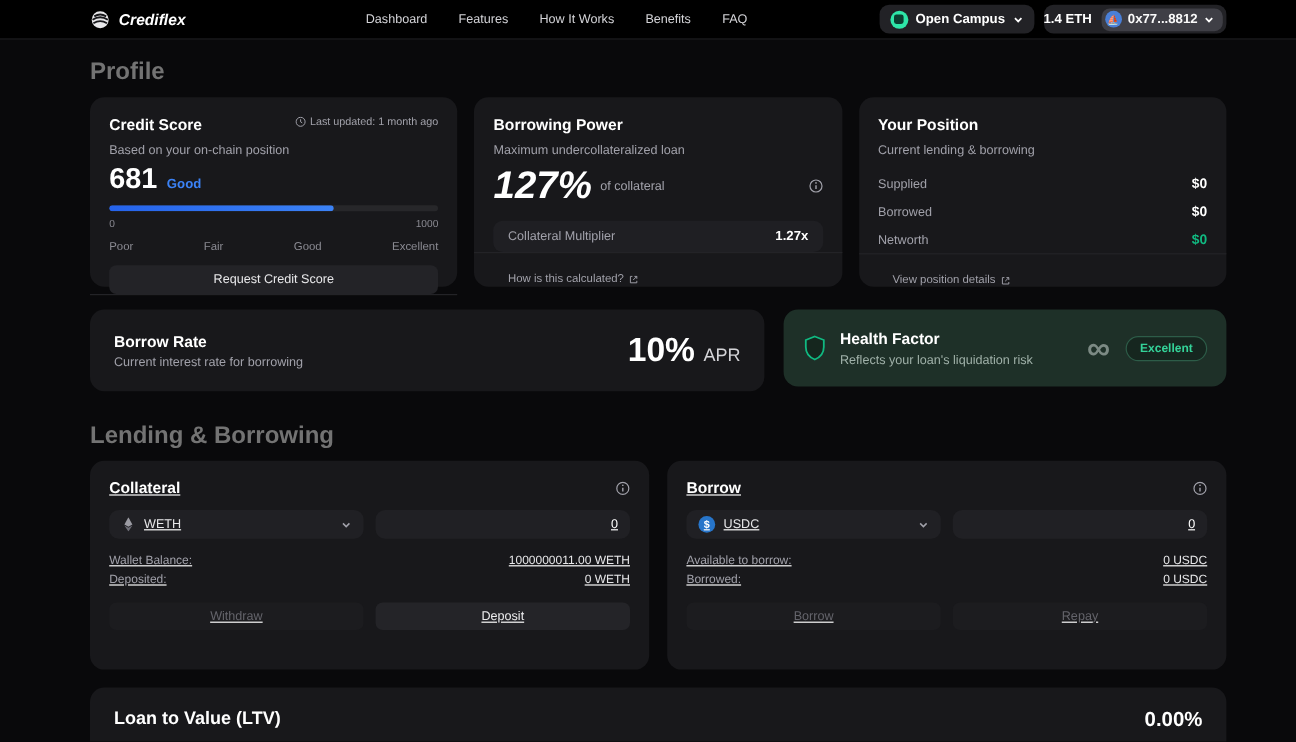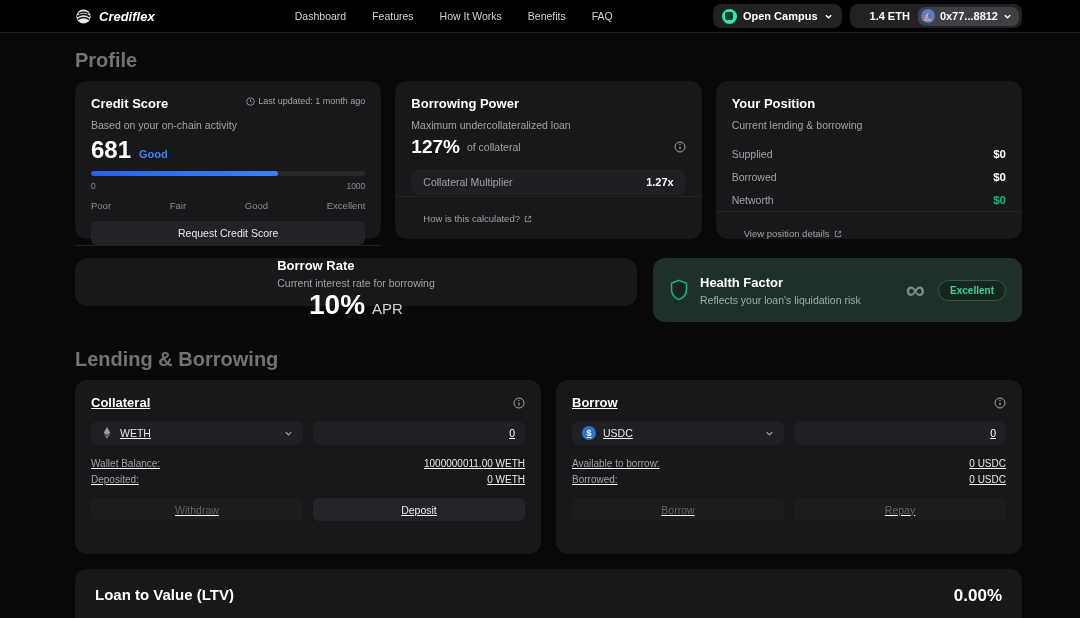--- a/index.html
+++ b/index.html
@@ -13,21 +13,21 @@
   .brand-name { font-size:13px; font-weight:bold; color:#fff; }
   .nav { display:flex; gap:26px; margin:0 auto; padding-left:40px; }
   .nav a { font-size:10.5px; color:#d4d4d8; text-decoration:none; }
   .hdr-right { display:flex; gap:8px; align-items:center; }
   .pill { background:#222226; border-radius:8px; height:24px; display:flex;
           align-items:center; padding:0 9px; gap:6px; font-size:11px; font-weight:bold; color:#fff; }
   .net-icon { width:15px; height:15px; border-radius:50%; background:#2ee6a8;
               display:flex; align-items:center; justify-content:center; }
   .net-icon i { width:8px; height:8px; background:#0b3f31; border-radius:2px; display:block; }
   .wallet-pill { background:#222226; border-radius:8px; height:24px; display:flex;
-                 align-items:center; padding:0 3px 0 20px; gap:8px; }
+                 align-items:center; padding:0 3px 0 0; gap:8px; }
   .wallet-bal { font-size:11px; font-weight:bold; color:#fff; }
   .addr-chip { background:#3f3f46; border-radius:7px; height:19px; display:flex;
                align-items:center; gap:5px; padding:0 7px 0 3px; font-size:11px; font-weight:bold; }
   .avatar { width:14px; height:14px; border-radius:50%; background:#4a7fd6;
             display:flex; align-items:center; justify-content:center; font-size:8px; color:#dbe8ff; }
   .chev { width:9px; height:9px; }
 
   
   .main { width:947px; margin-left:75px; padding-top:20px; }
   h2.section { font-size:20px; font-weight:bold; color:#737373; line-height:15px; margin-bottom:13px; }
@@ -52,36 +52,36 @@
   .bar-fill { height:100%; border-radius:99px; background:linear-gradient(90deg,#2563eb,#3b82f6); }
   .minmax { display:flex; justify-content:space-between; font-size:8.5px; color:#8b8b93; margin-top:5px; }
   .scale { display:flex; justify-content:space-between; font-size:9.5px; color:#8b8b93; margin-top:9px; }
   .req-btn { width:100%; height:24px; margin-top:10px; background:#232327; border:none;
              border-radius:6px; color:#e8e8ea; font-size:10.5px; font-family:inherit; cursor:pointer; }
   .card-foot { margin-top:auto; border-top:1px solid #232327; padding:11px 28px 13px; }
   .foot-link { font-size:9.5px; color:#a1a1aa; text-decoration:none; display:inline-flex;
                align-items:center; gap:4px; }
 
   .bp-val-row { display:flex; align-items:center; margin-top:5px; }
-  .bp-val { font-size:19px; font-weight:bold; color:#fff; }
+  .bp-val { font-size:32px; font-weight:bold; color:#fff;font-style:italic; }
   .bp-cap { font-size:10.5px; color:#a1a1aa; margin-left:7px; }
   .bp-info { margin-left:auto; }
   .mult-row { margin-top:11px; background:#1f1f23; border-radius:8px; height:26px;
               display:flex; align-items:center; justify-content:space-between; padding:0 12px; }
   .mult-label { font-size:10.5px; color:#a1a1aa; }
   .mult-val { font-size:11px; font-weight:bold; color:#fff; }
 
   .pos-rows { margin-top:11px; }
   .pos-row { display:flex; justify-content:space-between; align-items:center; padding:5.5px 0; }
   .pos-label { font-size:10.5px; color:#a1a1aa; }
   .pos-val { font-size:11.5px; font-weight:bold; color:#fff; }
   .pos-val.green { color:#10b981; }
 
   
-  .rate-card { height:48px; flex-direction:column; align-items:center;
+  .rate-card { height:68px; flex-direction:row; align-items:center;
                justify-content:space-between; padding:0 20px; }
   .rate-sub { font-size:10.5px; color:#a1a1aa; margin-top:4px; }
   .rate-val { display:flex; align-items:baseline; gap:7px; }
   .rate-num { font-size:28px; font-weight:bold; color:#fff; }
   .rate-unit { font-size:15px; color:#d4d4d8; }
 
   .hf-card { height:64px; background:#1e3028; border-radius:12px; flex-direction:row;
              align-items:center; padding:0 16px; gap:11px; }
   .hf-sub { font-size:10.5px; color:#9fb0a8; margin-top:4px; }
   .hf-right { margin-left:auto; display:flex; align-items:center; gap:13px; }
@@ -179,21 +179,21 @@
         <div class="cs-head">
           <div class="card-h">Credit Score</div>
           <div class="cs-updated">
             <svg width="9" height="9" viewBox="0 0 12 12">
               <circle cx="6" cy="6" r="5" fill="none" stroke="#a1a1aa" stroke-width="1.1"></circle>
               <path d="M6 3.2 V6 L7.8 7.2" stroke="#a1a1aa" stroke-width="1.1" fill="none"></path>
             </svg>
             <span>Last updated: 1 month ago</span>
           </div>
         </div>
-        <div class="cs-sub muted">Based on your on-chain activity</div>
+        <div class="cs-sub muted">Based on your on-chain position</div>
         <div class="score-row">
           <span class="score">681</span>
           <span class="rating">Good</span>
         </div>
         <div class="bar">
           <div class="bar-fill" style="width: 68.1%;"></div>
         </div>
         <div class="minmax">
           <span>0</span>
           <span>1000</span>

